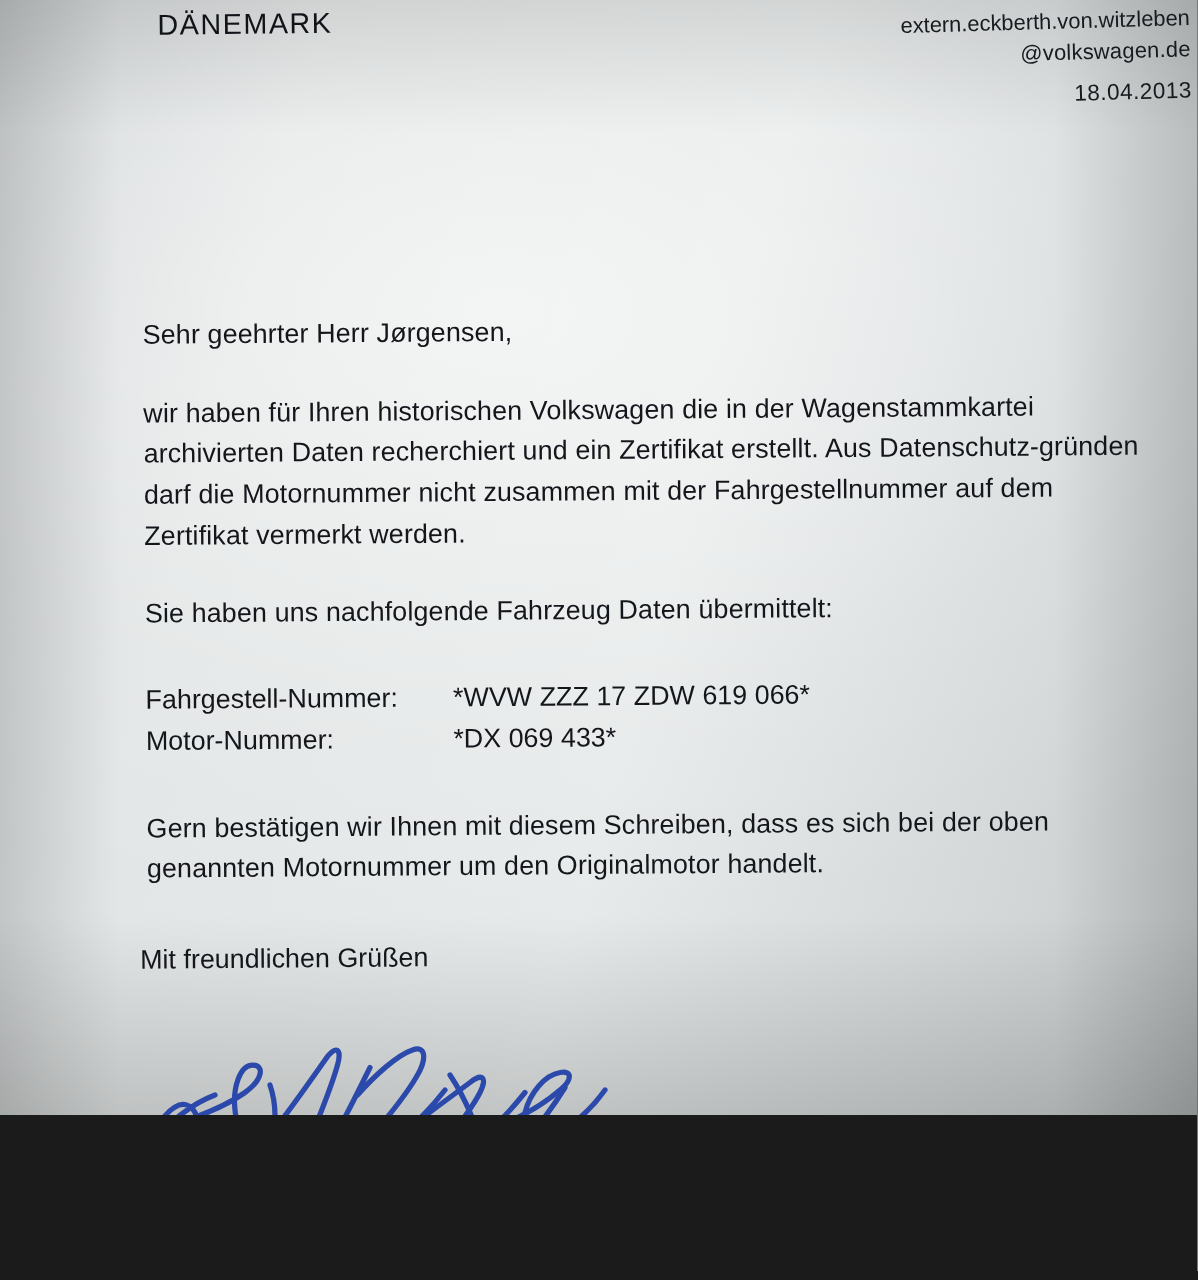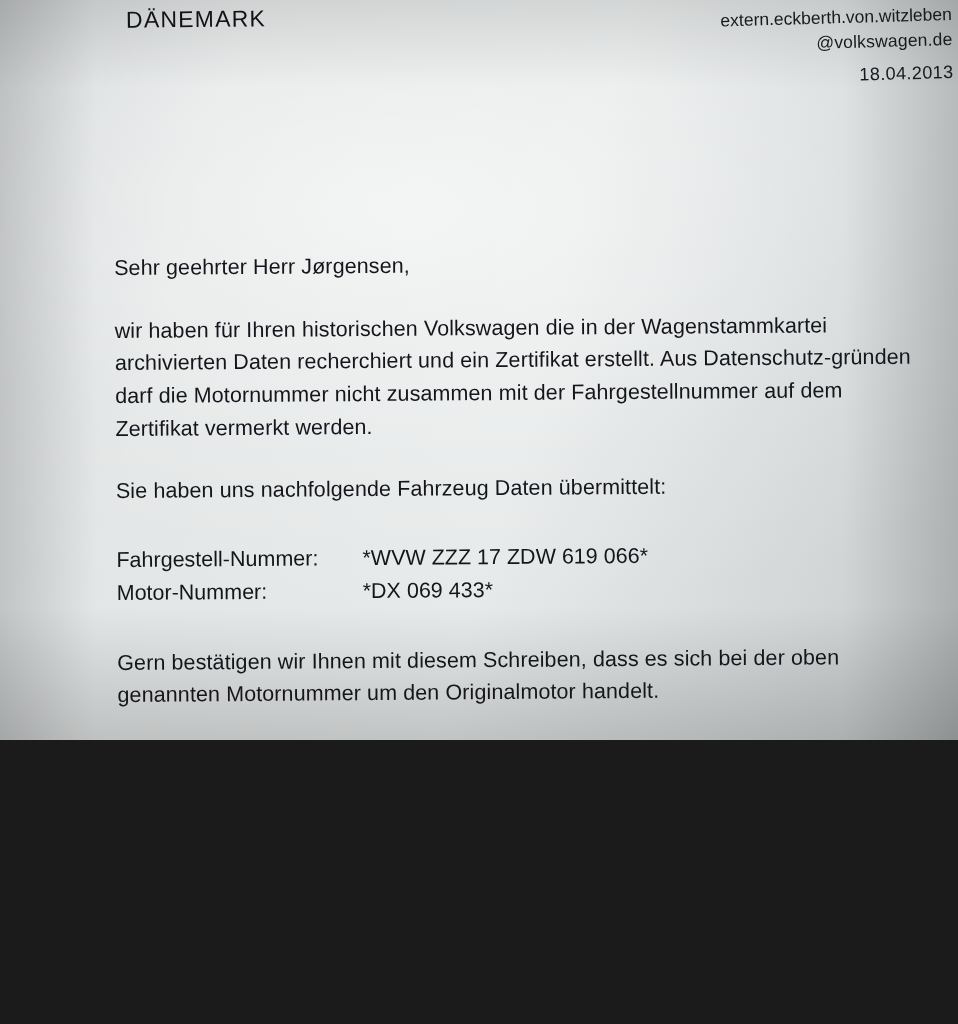--- a/index.html
+++ b/index.html
@@ -3,21 +3,21 @@
 <meta charset="utf-8">
 <style>
   html, body {
     margin: 0;
     padding: 0;
     background: #1b1b1b;
   }
   .page {
     position: relative;
     width: 958px;
-    height: 740px;
+    height: 892px;
     overflow: hidden;
     background: #d9dcdd;
     font-family: "Liberation Sans", sans-serif;
     color: #15161a;
   }
   
   .page::before {
     content: "";
     position: absolute;
     inset: 0;

